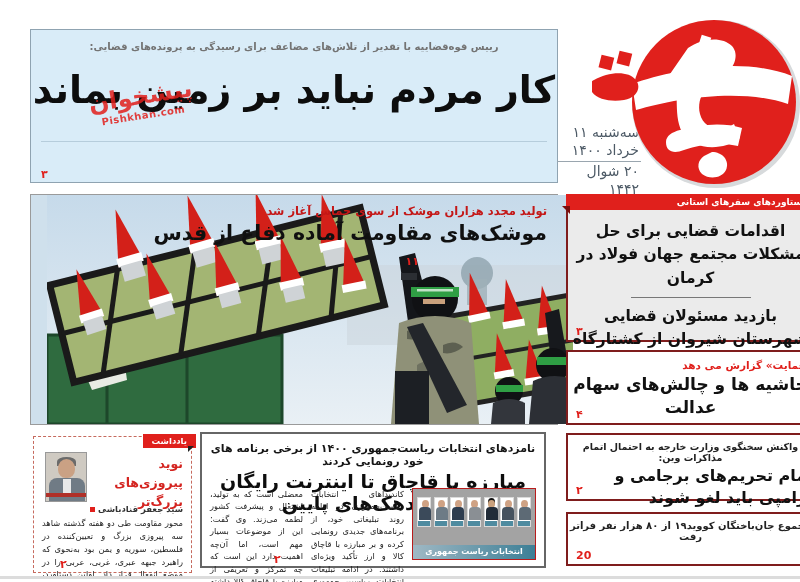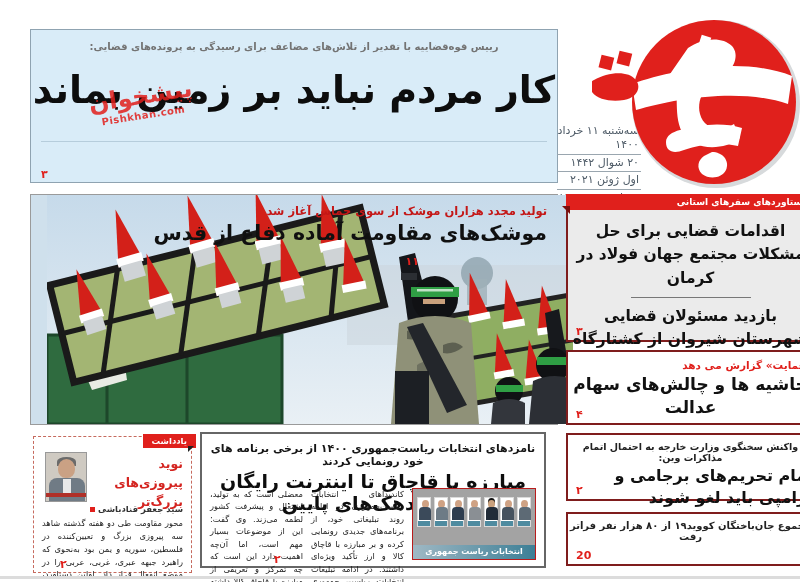--- a/index.html
+++ b/index.html
@@ -19,21 +19,21 @@
     font-size:12.5px; font-weight:bold; color:#191919; direction:rtl; }
   .redsq { display:inline-block; width:7px; height:7px; background:#e0201c; margin:0 5px; vertical-align:middle; }
   .pgnum { color:#e0201c; font-weight:bold; font-size:11px; }
   .lead-page { position:absolute; left:10px; bottom:1px; }
   .watermark { position:absolute; left:58px; top:52px; transform:rotate(-9deg);
     color:rgba(224,32,28,.85); text-align:center; pointer-events:none; }
   .watermark .fa { font-size:24px; font-weight:900; direction:rtl; }
   .watermark .en { font-size:10px; font-weight:bold; letter-spacing:.5px; }
 
   .dateline { position:absolute; left:557px; top:123px; width:84px; direction:rtl; }
-  .dateline .row { font-size:11px; color:#4d5a66; padding:1px 2px 2px 0; border-bottom:1px solid #9aa6af; line-height:1.25; }
+  .dateline .row { font-size:14px; color:#4d5a66; padding:1px 2px 2px 0; border-bottom:1px solid #9aa6af; line-height:1.25; }
   .dateline .row:last-child { border-bottom:none; }
 
   .logo-wrap { position:absolute; left:592px; top:18px; width:208px; height:172px; }
 
   
   .photo-box { position:absolute; left:30px; top:194px; width:528px; height:231px; border:1px solid #9a9a9a; background:#cfe0ec;padding-left:16px; }
   .photo-kicker { position:absolute; top:9px; right:10px; font-size:11.5px; font-weight:bold; color:#c41717; direction:rtl; }
   .photo-headline { position:absolute; top:26px; right:10px; font-size:20.5px; font-weight:800; color:#101010; direction:rtl; }
   .photo-page { position:absolute; top:60px; right:138px; }
 

